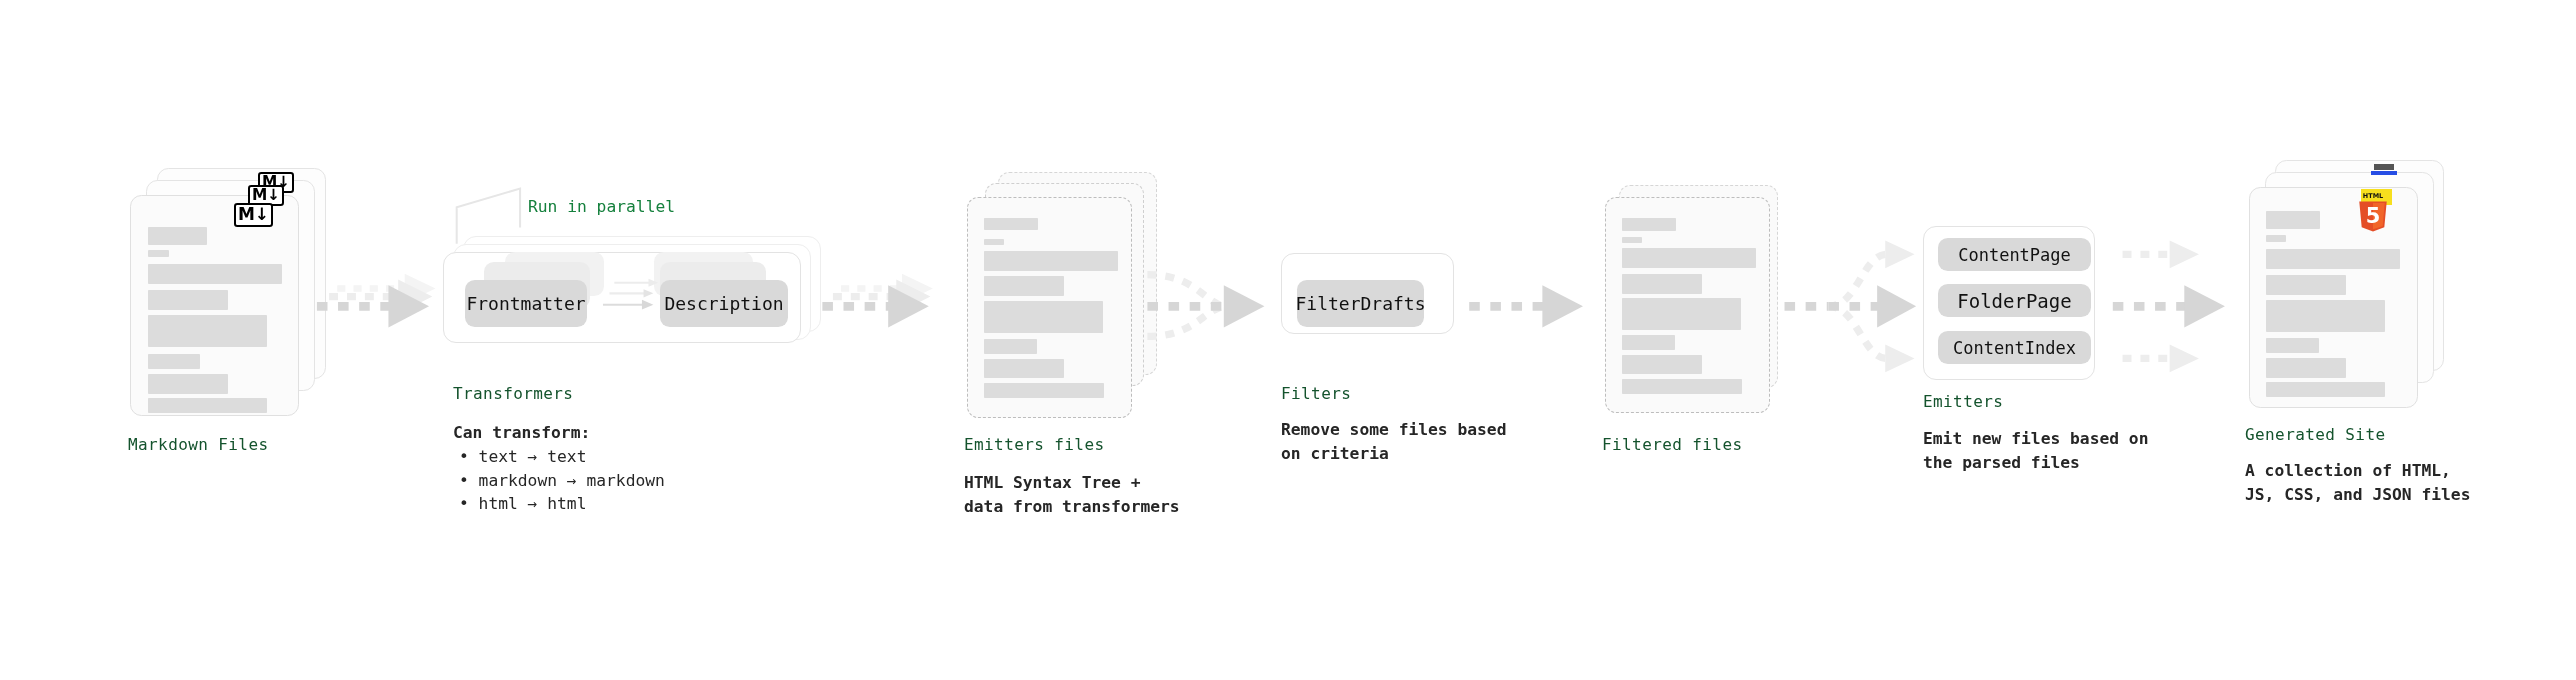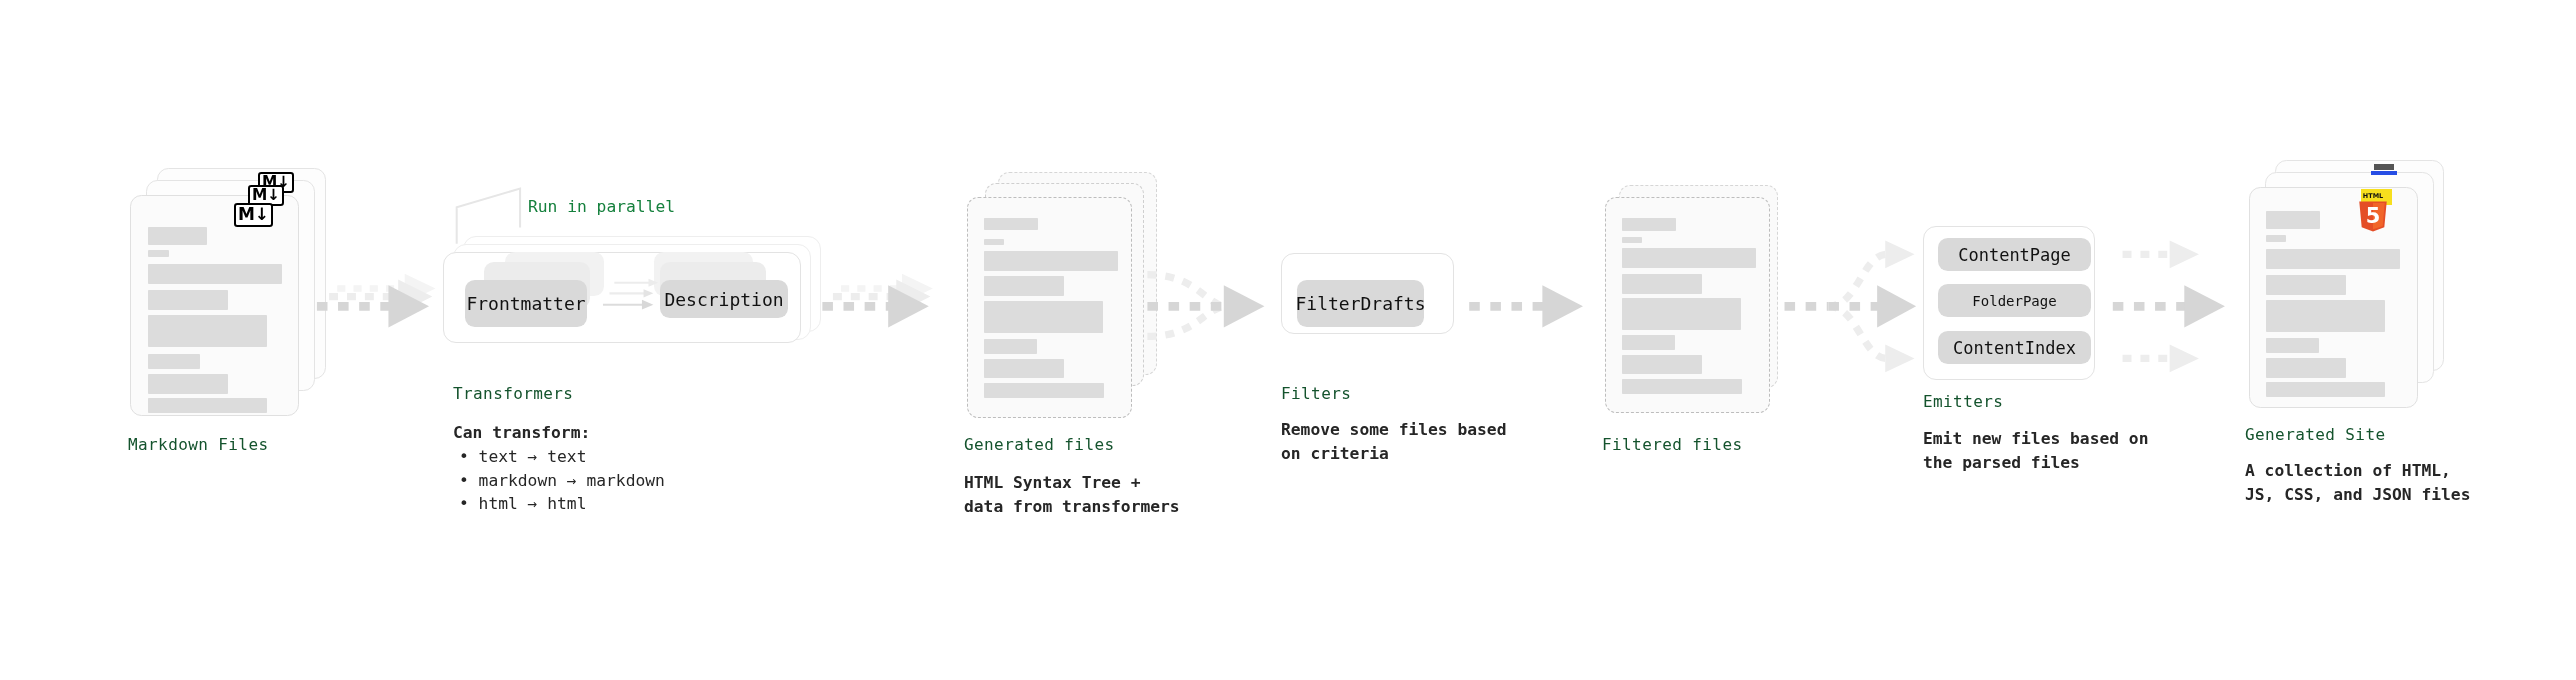--- a/index.html
+++ b/index.html
@@ -144,21 +144,21 @@
     <div class="panel ghost" style="left:463px; top:236px; width:358px; height:96px;"></div>
     <div class="panel ghost" style="left:453px; top:244px; width:358px; height:96px;"></div>
     <div class="panel" style="left:443px; top:252px; width:358px; height:91px;"></div>
 
     <div class="chip ghost2" style="left:505px; top:252px; width:99px; height:44px;"></div>
     <div class="chip ghost2" style="left:654px; top:252px; width:99px; height:44px;"></div>
     <div class="chip ghost" style="left:484px; top:262px; width:106px; height:46px;"></div>
     <div class="chip ghost" style="left:660px; top:262px; width:106px; height:46px;"></div>
 
     <div class="chip" style="left:465px; top:280px; width:122px; height:47px;">Frontmatter</div>
-    <div class="chip" style="left:660px; top:280px; width:128px; height:38px;">Description</div>
+    <div class="chip" style="left:660px; top:280px; width:128px; height:47px;">Description</div>
   </div>
   <div class="stage-title" style="left:453px; top:384px;">Transformers</div>
   <div class="stage-desc" style="left:453px; top:421px;">Can transform:</div>
   <div style="position:absolute; left:459px; top:445px; font-size:16.3px; line-height:23.6px; color:#262626;">
     <div>•&nbsp;<span>text → text</span></div>
     <div>•&nbsp;<span>markdown → markdown</span></div>
     <div>•&nbsp;<span>html → html</span></div>
   </div>
 
   <div class="doc-stack">
@@ -168,21 +168,21 @@
       <div class="skel" style="left:16.3px; top:20.3px;  width:54px;  height:12.2px;"></div>
       <div class="skel" style="left:16.3px; top:41px;  width:19.5px;  height:5.7px;"></div>
       <div class="skel" style="left:16.3px; top:53px;  width:134px; height:19.5px;"></div>
       <div class="skel" style="left:16.3px; top:78px;  width:80px;  height:19.5px;"></div>
       <div class="skel" style="left:16.3px; top:103px; width:119px; height:32px;"></div>
       <div class="skel" style="left:16.3px; top:141px; width:53px;  height:14.6px;"></div>
       <div class="skel" style="left:16.3px; top:161px; width:80px;  height:18.7px;"></div>
       <div class="skel" style="left:16.3px; top:185px; width:120px; height:14.6px;"></div>
     </div>
   </div>
-  <div class="stage-title" style="left:964px; top:435px;">Generated files</div>
+  <div class="stage-title" style="left:964px; top:435px;">Emitters files</div>
   <div class="stage-desc" style="left:964px; top:471px;">HTML Syntax Tree +
 data from transformers</div>
 
   <div>
     <div class="panel" style="left:1281px; top:253px; width:173px; height:81px;"></div>
     <div class="chip" style="left:1297px; top:280px; width:127px; height:47px;">FilterDrafts</div>
   </div>
   <div class="stage-title" style="left:1281px; top:384px;">Filters</div>
   <div class="stage-desc" style="left:1281px; top:418px;">Remove some files based
 on criteria</div>
@@ -198,21 +198,21 @@
       <div class="skel" style="left:16.3px; top:137px; width:53px;  height:14.6px;"></div>
       <div class="skel" style="left:16.3px; top:157px; width:80px;  height:18.7px;"></div>
       <div class="skel" style="left:16.3px; top:181px; width:120px; height:14.6px;"></div>
     </div>
   </div>
   <div class="stage-title" style="left:1602px; top:435px;">Filtered files</div>
 
   <div>
     <div class="panel" style="left:1923px; top:226px; width:172px; height:154px;"></div>
     <div class="chip" style="left:1938px; top:238px; width:153px; height:33px; font-size:17px;">ContentPage</div>
-    <div class="chip" style="left:1938px; top:284px; width:153px; height:33px; font-size:14px;">FolderPage</div>
+    <div class="chip" style="left:1938px; top:284px; width:153px; height:33px; font-size:19px;">FolderPage</div>
     <div class="chip" style="left:1938px; top:331px; width:153px; height:33px; font-size:17px;">ContentIndex</div>
   </div>
   <div class="stage-title" style="left:1923px; top:392px;">Emitters</div>
   <div class="stage-desc" style="left:1923px; top:427px;">Emit new files based on
 the parsed files</div>
 
   <div class="doc-stack">
     <div class="doc-card ghost1" style="left:2275px; top:160px; width:169px; height:211px;"></div>
     <div class="doc-card ghost2" style="left:2265px; top:172px; width:169px; height:211px;"></div>
     <div class="doc-card" style="left:2249px; top:187px; width:169px; height:221px;">

